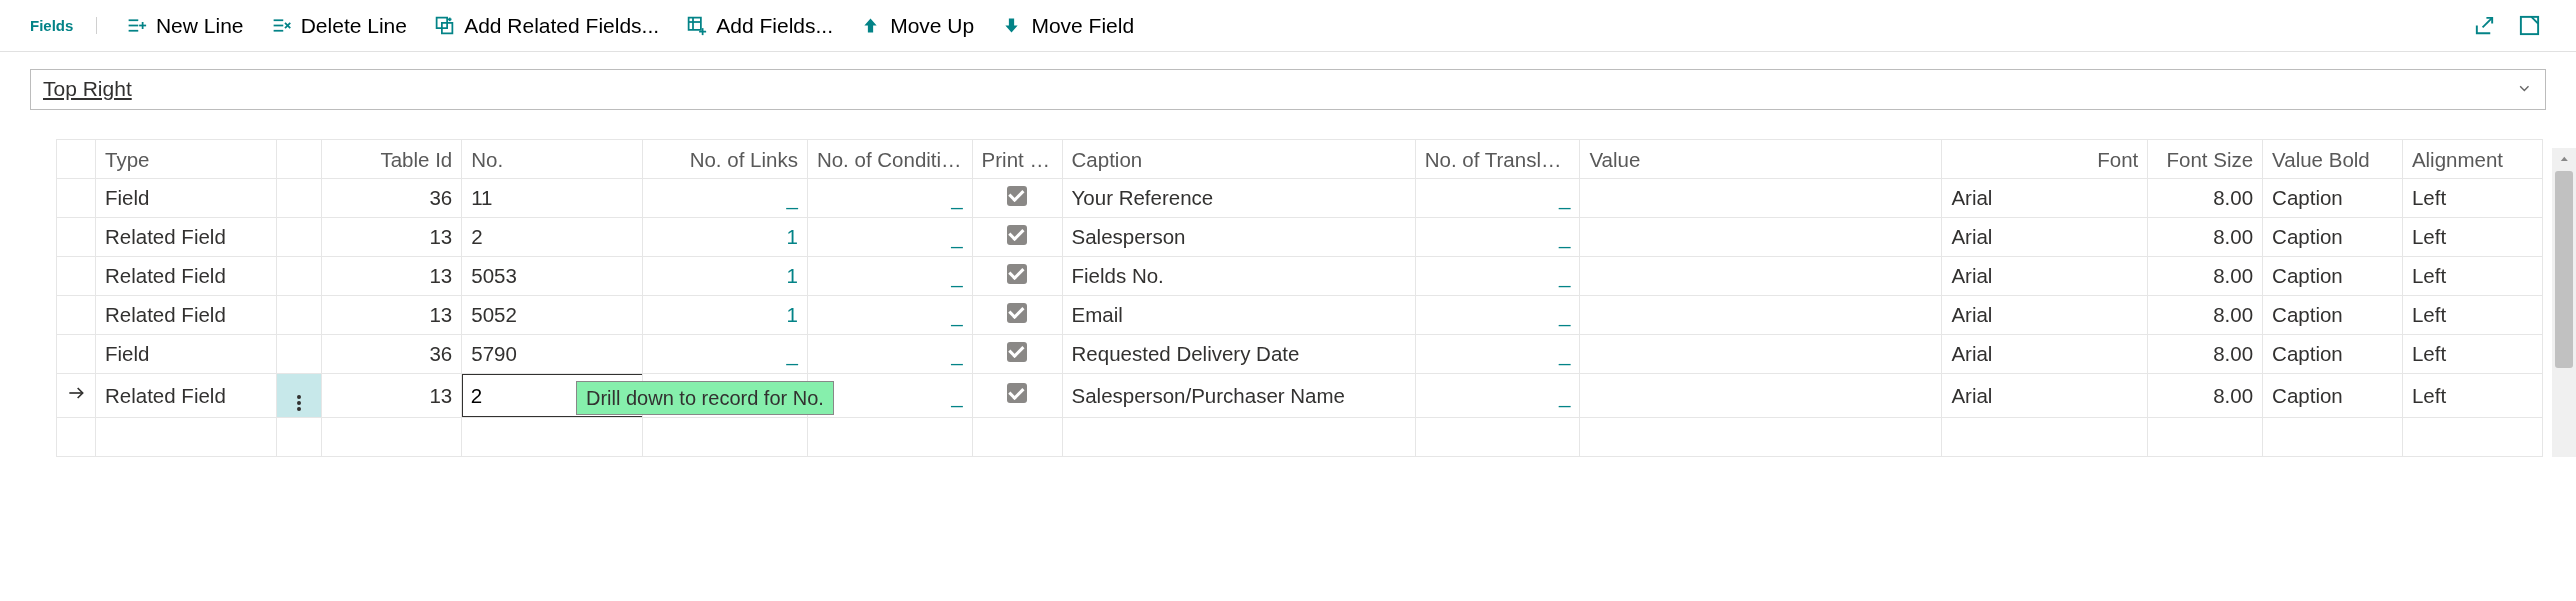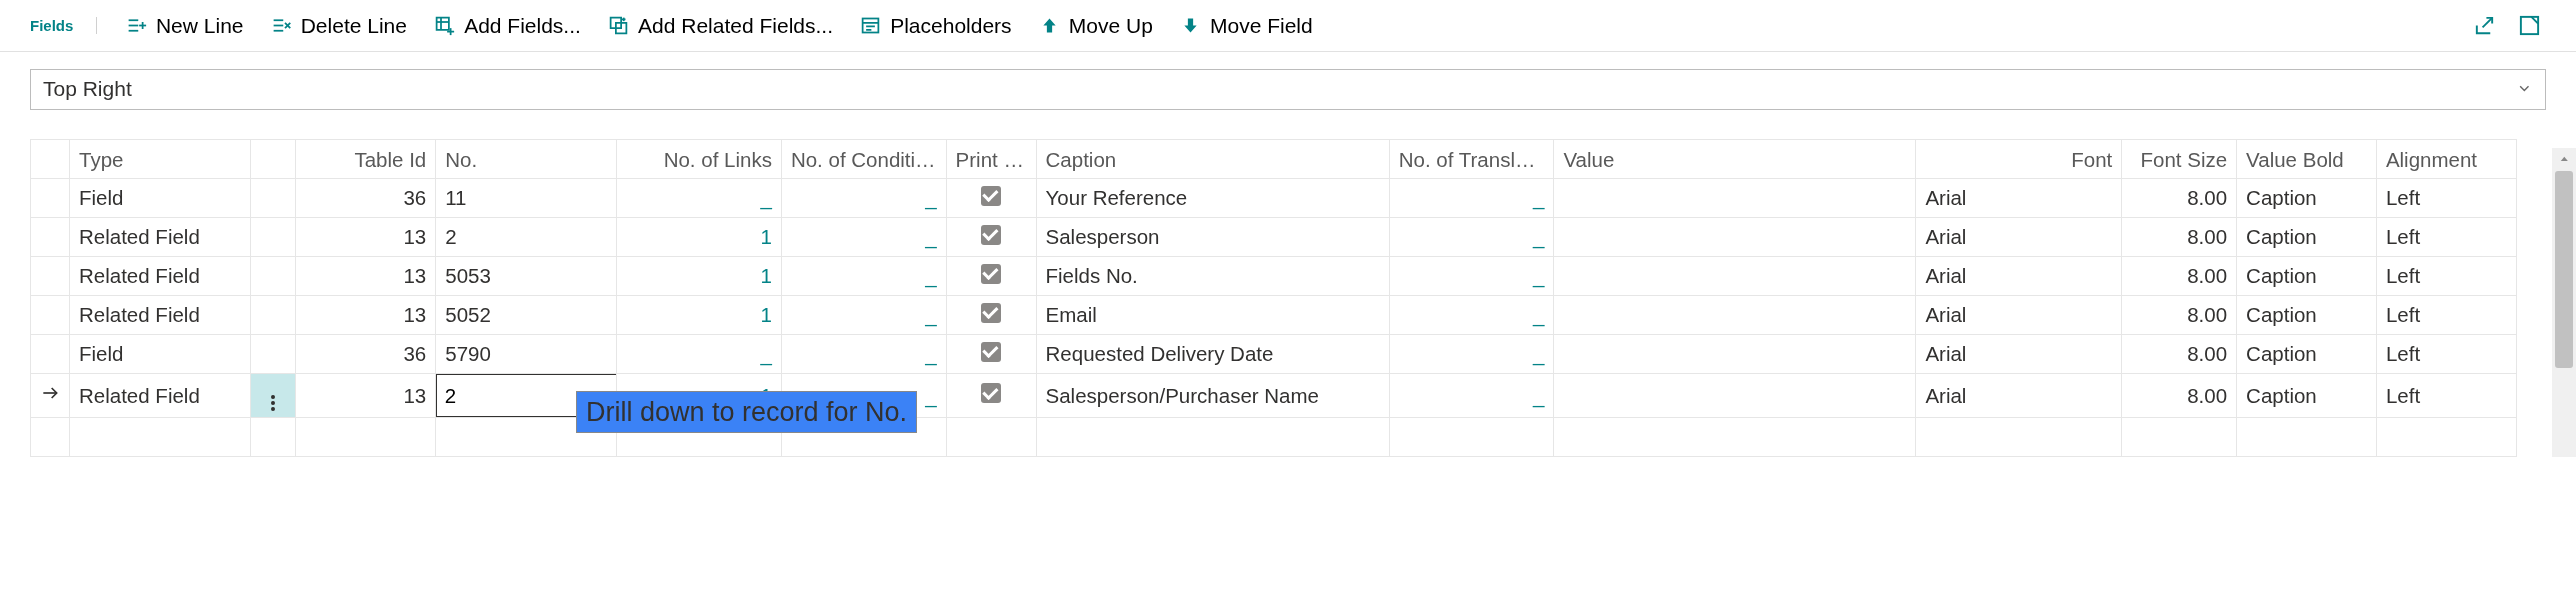--- a/index.html
+++ b/index.html
@@ -11,45 +11,45 @@
   .tb-item { display: flex; align-items: center; gap: 9px; padding: 6px 13.6px; cursor: pointer; color: #000000; }
   .tb-icon { width: 21px; height: 21px; display: inline-flex; align-items: center; justify-content: center; color: #038387; }
   .tb-icon svg { width: 21px; height: 21px; }
   .toolbar-spacer { flex: 1; }
   .tb-right { display: flex; align-items: center; gap: 21px; padding-right: 4.5px;}
   .tb-right-icon { width: 24px; height: 24px; color: #038387; cursor: pointer; display:flex; align-items:center; justify-content:center;}
   .tb-right-icon svg { width: 23px; height: 23px; }
 
   
   .dropdown-row { padding: 16.7px 30px 6px 30px; }
-  .dropdown { border: 1.5px solid #bcbcbc; padding: 7.6px 12px; display: flex; align-items: center; justify-content: space-between; cursor: pointer; }
+  .dropdown { border: 1.5px solid #bcbcbc; padding: 7.6px 12px; display: flex; align-items: center; justify-content: space-between; cursor: pointer; text-decoration: underline; }
   .dropdown-chevron { color: #666; }
 
   
   .table-wrap { padding: 23px 30px 0 30px; position: relative; }
-  table { border-collapse: collapse; width: 100%; table-layout: fixed; }
+  table { border-collapse: collapse; width: 100%; table-layout: fixed; margin-left: 26px; }
   th, td { border: 0.8px solid #e6e6e6; padding: 6px 9px; font-size: 20.5px; height: 39px; overflow: hidden; white-space: nowrap; text-overflow: ellipsis; }
   th { font-weight: 400; color: #595959; vertical-align: bottom; text-align: left; background: #fff; }
   th.r, td.r { text-align: right; }
   td.link { color: #038387; }
   td.dash { color: #038387; text-align: right; }
   .chk { display: inline-block; width: 20px; height: 20px; background: #8a8886; border-radius: 3px; position: relative; }
   .chk::after { content: ""; position: absolute; left: 5.3px; top: 1.5px; width: 6px; height: 10.6px; border: solid #fff; border-width: 0 3px 3px 0; transform: rotate(45deg); }
   
   
   .row-arrow { color: #323130; text-align: center; }
   .row-menu { background: #c7e8ea; text-align: center; color: #323130; cursor:pointer;}
   .dots3 { display:inline-flex; gap:2.3px; flex-direction:column; align-items:center;}
   .dots3 span{ width:3.8px;height:3.8px;background:#323130;border-radius:50%;}
   
   .no-cell-active { position: relative; padding: 0 !important; }
   .no-input-wrap { display:flex; align-items:stretch; height:100%; border:1.5px solid #323130;}
   .no-input { flex:1; padding:4.5px 7.6px; border:none; font-size:20.5px; outline:none; font-family:inherit;}
 
-  .tooltip { position:absolute; left:576px; top:265px; background:#3b82f6; border:1.5px solid #888; padding:4.5px 9px; font-size:27px; color:#323130; z-index:10;margin-top:10px;}
+  .tooltip { position:absolute; left:576px; top:265px; background:#86efac; border:1.5px solid #888; padding:4.5px 9px; font-size:20px; color:#323130; z-index:10;}
 
   
   .scroll-trough { position:absolute; right:0; top:32px; width:24px; bottom:0; background:#f0f0f0;}
   .scroll-up { position:absolute; top:0; left:0; right:0; height:23px; display:flex;align-items:center;justify-content:center;color:#888;}
   .scroll-thumb { position:absolute; top:23px; left:3px; right:3px; height:197px; background:#c1c1c1; border-radius:3px;}
 </style>
 </head>
 <body>
 
 <div class="toolbar">
@@ -75,50 +75,39 @@
           <line x1="3" y1="18" x2="14" y2="18"></line>
           <line x1="16" y1="9" x2="22" y2="15"></line>
           <line x1="22" y1="9" x2="16" y2="15"></line>
         </svg>
       </span>
     <span>Delete Line</span>
   </div>
   <div class="tb-item">
     <span class="tb-icon">
         <svg viewBox="0 0 24 24" fill="none" stroke="currentColor" stroke-width="2">
+          <rect x="3" y="3" width="12" height="12"></rect>
+          <rect x="9" y="9" width="12" height="12"></rect>
+          <line x1="18" y1="3" x2="18" y2="7"></line>
+          <line x1="16" y1="5" x2="20" y2="5"></line>
+        </svg>
+      </span>
+    <span>Add Related Fields...</span>
+  </div>
+  <div class="tb-item">
+    <span class="tb-icon">
+        <svg viewBox="0 0 24 24" fill="none" stroke="currentColor" stroke-width="2">
           <rect x="3" y="3" width="14" height="14"></rect>
           <line x1="3" y1="8" x2="17" y2="8"></line>
           <line x1="8" y1="3" x2="8" y2="17"></line>
           <line x1="19" y1="15" x2="19" y2="23"></line>
           <line x1="15" y1="19" x2="23" y2="19"></line>
         </svg>
       </span>
     <span>Add Fields...</span>
-  </div>
-  <div class="tb-item">
-    <span class="tb-icon">
-        <svg viewBox="0 0 24 24" fill="none" stroke="currentColor" stroke-width="2">
-          <rect x="3" y="3" width="12" height="12"></rect>
-          <rect x="9" y="9" width="12" height="12"></rect>
-          <line x1="18" y1="3" x2="18" y2="7"></line>
-          <line x1="16" y1="5" x2="20" y2="5"></line>
-        </svg>
-      </span>
-    <span>Add Related Fields...</span>
-  </div>
-  <div class="tb-item">
-    <span class="tb-icon">
-        <svg viewBox="0 0 24 24" fill="none" stroke="currentColor" stroke-width="2">
-          <rect x="3" y="4" width="18" height="16"></rect>
-          <line x1="3" y1="9" x2="21" y2="9"></line>
-          <line x1="7" y1="13" x2="17" y2="13"></line>
-          <line x1="7" y1="17" x2="13" y2="17"></line>
-        </svg>
-      </span>
-    <span>Placeholders</span>
   </div>
   <div class="tb-item">
     <span class="tb-icon">
         <svg viewBox="0 0 24 24" fill="currentColor">
           <path d="M12 4l7 8h-4v8h-6v-8H5z"></path>
         </svg>
       </span>
     <span>Move Up</span>
   </div>
   <div class="tb-item">

